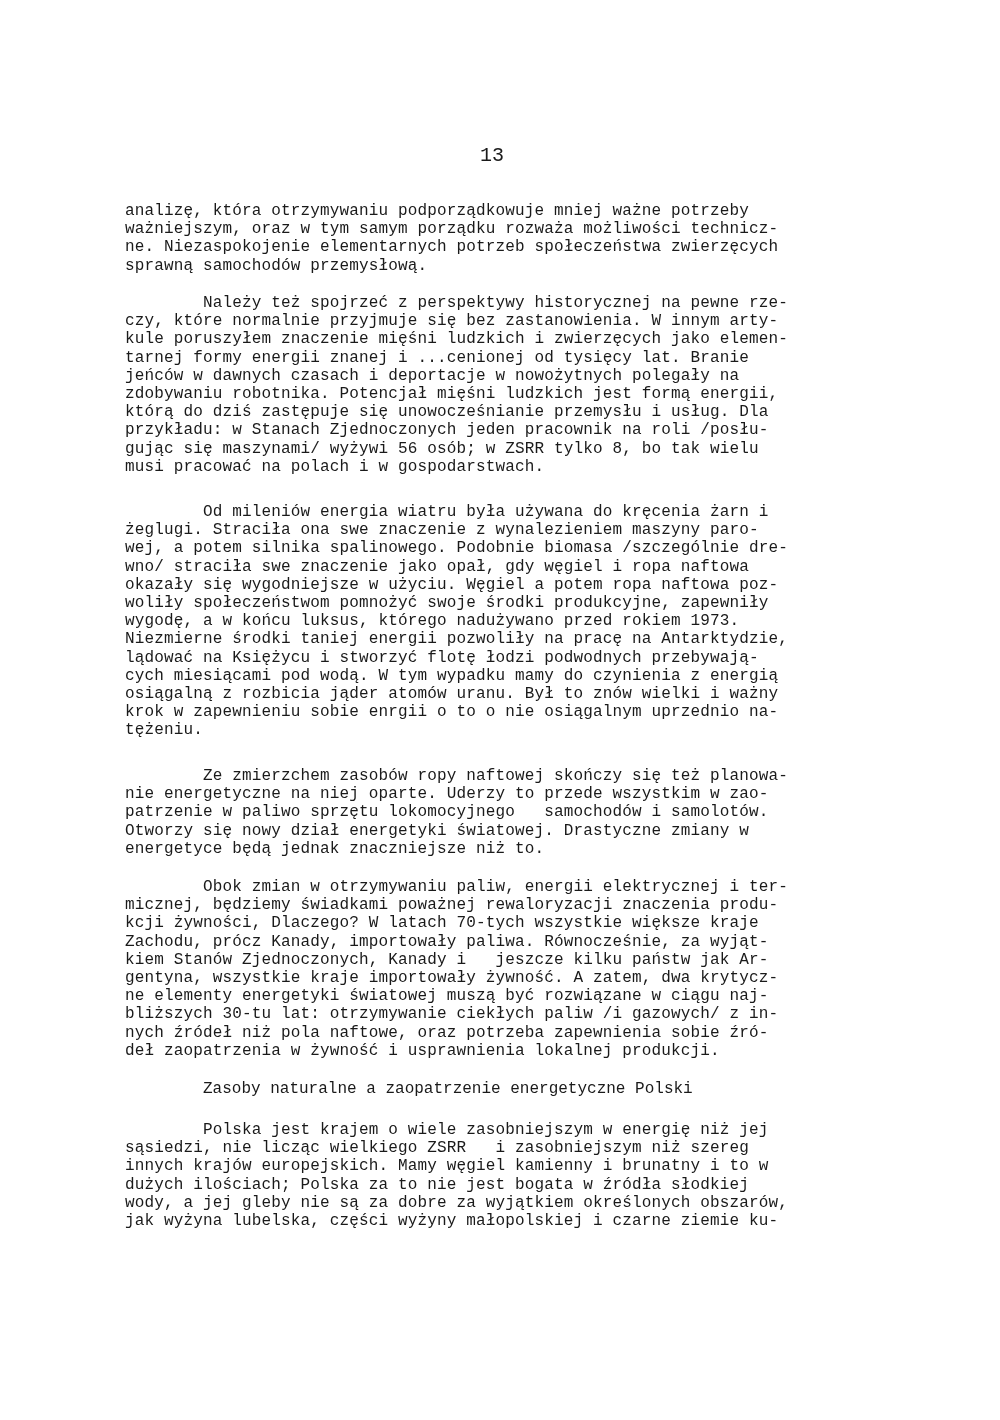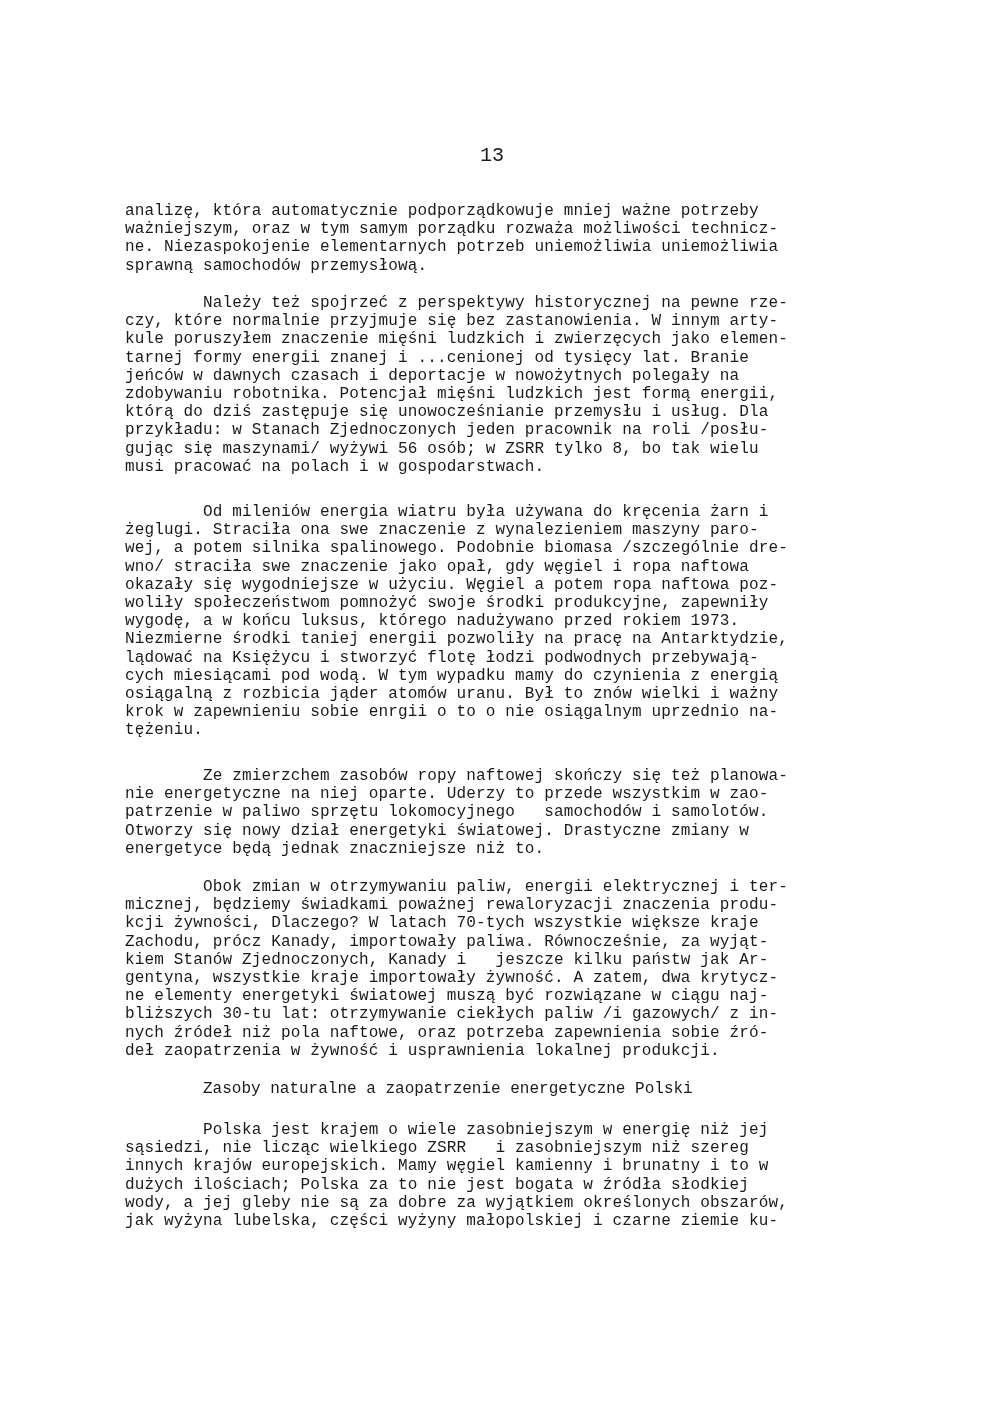--- a/index.html
+++ b/index.html
@@ -44,21 +44,21 @@
       line-height: 18px;
       white-space: pre;
       text-underline-offset: 3px;
     }
   </style>
 </head>
 <body>
 
 <div class="page-number">13</div>
 
-<div class="para" style="top:202px;"><span class="line">analizę, która automatycznie podporządkowuje mniej ważne potrzeby</span><span class="line">ważniejszym, oraz w tym samym porządku rozważa możliwości technicz-</span><span class="line">ne. Niezaspokojenie elementarnych potrzeb uniemożliwia uniemożliwia</span><span class="line">sprawną samochodów przemysłową.</span></div>
+<div class="para" style="top:202px;"><span class="line">analizę, która otrzymywaniu podporządkowuje mniej ważne potrzeby</span><span class="line">ważniejszym, oraz w tym samym porządku rozważa możliwości technicz-</span><span class="line">ne. Niezaspokojenie elementarnych potrzeb społeczeństwa zwierzęcych</span><span class="line">sprawną samochodów przemysłową.</span></div>
 <div class="para" style="top:294px;"><span class="line">        Należy też spojrzeć z perspektywy historycznej na pewne rze-</span><span class="line">czy, które normalnie przyjmuje się bez zastanowienia. W innym arty-</span><span class="line">kule poruszyłem znaczenie mięśni ludzkich i zwierzęcych jako elemen-</span><span class="line">tarnej formy energii znanej i ...cenionej od tysięcy lat. Branie</span><span class="line">jeńców w dawnych czasach i deportacje w nowożytnych polegały na</span><span class="line">zdobywaniu robotnika. Potencjał mięśni ludzkich jest formą energii,</span><span class="line">którą do dziś zastępuje się unowocześnianie przemysłu i usług. Dla</span><span class="line">przykładu: w Stanach Zjednoczonych jeden pracownik na roli /posłu-</span><span class="line">gując się maszynami/ wyżywi 56 osób; w ZSRR tylko 8, bo tak wielu</span><span class="line">musi pracować na polach i w gospodarstwach.</span></div>
 <div class="para" style="top:503px;"><span class="line">        Od mileniów energia wiatru była używana do kręcenia żarn i</span><span class="line">żeglugi. Straciła ona swe znaczenie z wynalezieniem maszyny paro-</span><span class="line">wej, a potem silnika spalinowego. Podobnie biomasa /szczególnie dre-</span><span class="line">wno/ straciła swe znaczenie jako opał, gdy węgiel i ropa naftowa</span><span class="line">okazały się wygodniejsze w użyciu. Węgiel a potem ropa naftowa poz-</span><span class="line">woliły społeczeństwom pomnożyć swoje środki produkcyjne, zapewniły</span><span class="line">wygodę, a w końcu luksus, którego nadużywano przed rokiem 1973.</span><span class="line">Niezmierne środki taniej energii pozwoliły na pracę na Antarktydzie,</span><span class="line">lądować na Księżycu i stworzyć flotę łodzi podwodnych przebywają-</span><span class="line">cych miesiącami pod wodą. W tym wypadku mamy do czynienia z energią</span><span class="line">osiągalną z rozbicia jąder atomów uranu. Był to znów wielki i ważny</span><span class="line">krok w zapewnieniu sobie enrgii o to o nie osiągalnym uprzednio na-</span><span class="line">tężeniu.</span></div>
 <div class="para" style="top:767px;"><span class="line">        Ze zmierzchem zasobów ropy naftowej skończy się też planowa-</span><span class="line">nie energetyczne na niej oparte. Uderzy to przede wszystkim w zao-</span><span class="line">patrzenie w paliwo sprzętu lokomocyjnego   samochodów i samolotów.</span><span class="line">Otworzy się nowy dział energetyki światowej. Drastyczne zmiany w</span><span class="line">energetyce będą jednak znaczniejsze niż to.</span></div>
 <div class="para" style="top:878px;"><span class="line">        Obok zmian w otrzymywaniu paliw, energii elektrycznej i ter-</span><span class="line">micznej, będziemy świadkami poważnej rewaloryzacji znaczenia produ-</span><span class="line">kcji żywności, Dlaczego? W latach 70-tych wszystkie większe kraje</span><span class="line">Zachodu, prócz Kanady, importowały paliwa. Równocześnie, za wyjąt-</span><span class="line">kiem Stanów Zjednoczonych, Kanady i   jeszcze kilku państw jak Ar-</span><span class="line">gentyna, wszystkie kraje importowały żywność. A zatem, dwa krytycz-</span><span class="line">ne elementy energetyki światowej muszą być rozwiązane w ciągu naj-</span><span class="line">bliższych 30-tu lat: otrzymywanie ciekłych paliw /i gazowych/ z in-</span><span class="line">nych źródeł niż pola naftowe, oraz potrzeba zapewnienia sobie źró-</span><span class="line">deł zaopatrzenia w żywność i usprawnienia lokalnej produkcji.</span></div>
 
 <div class="heading">Zasoby naturalne a zaopatrzenie energetyczne Polski</div>
 
 <div class="para" style="top:1121px;"><span class="line">        Polska jest krajem o wiele zasobniejszym w energię niż jej</span><span class="line">sąsiedzi, nie licząc wielkiego ZSRR   i zasobniejszym niż szereg</span><span class="line">innych krajów europejskich. Mamy węgiel kamienny i brunatny i to w</span><span class="line">dużych ilościach; Polska za to nie jest bogata w źródła słodkiej</span><span class="line">wody, a jej gleby nie są za dobre za wyjątkiem określonych obszarów,</span><span class="line">jak wyżyna lubelska, części wyżyny małopolskiej i czarne ziemie ku-</span></div>
 
 </body></html>

